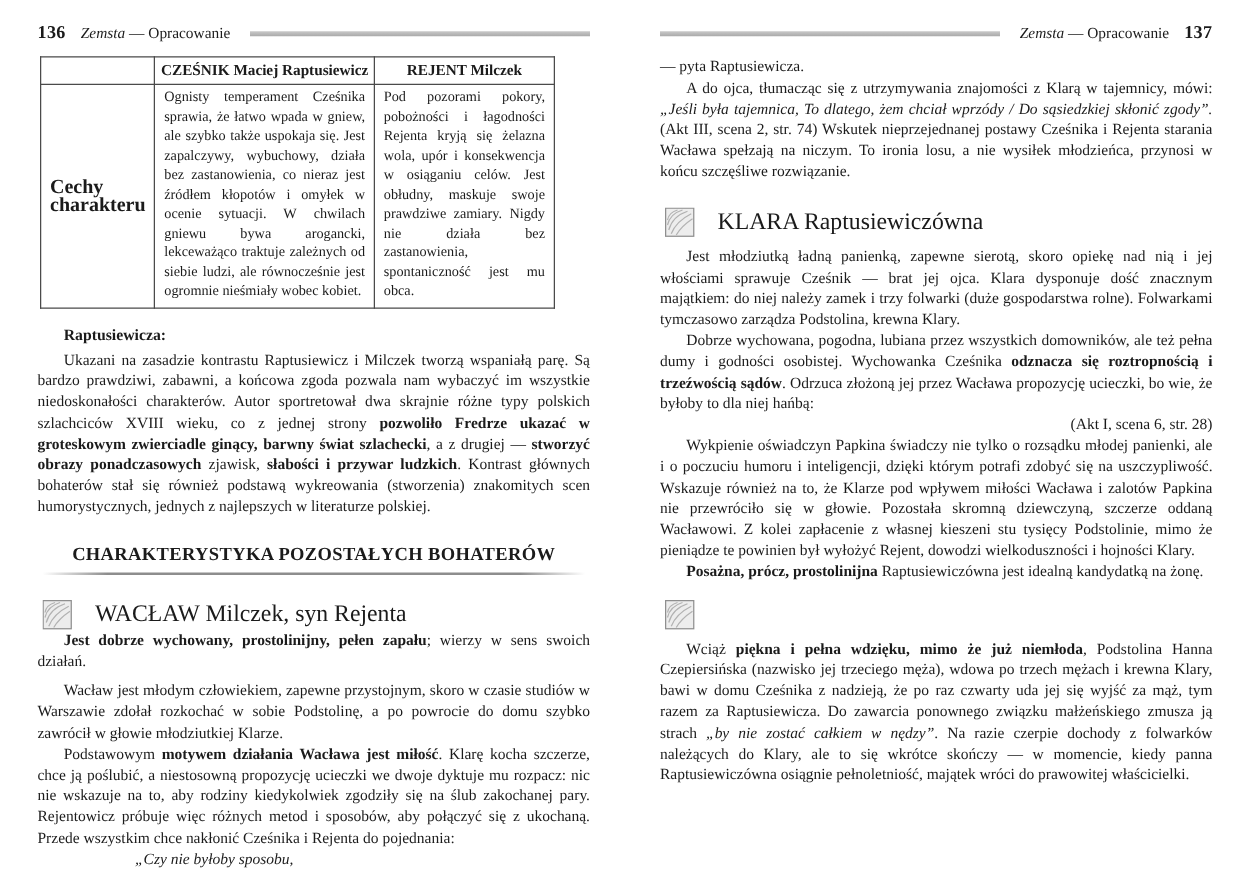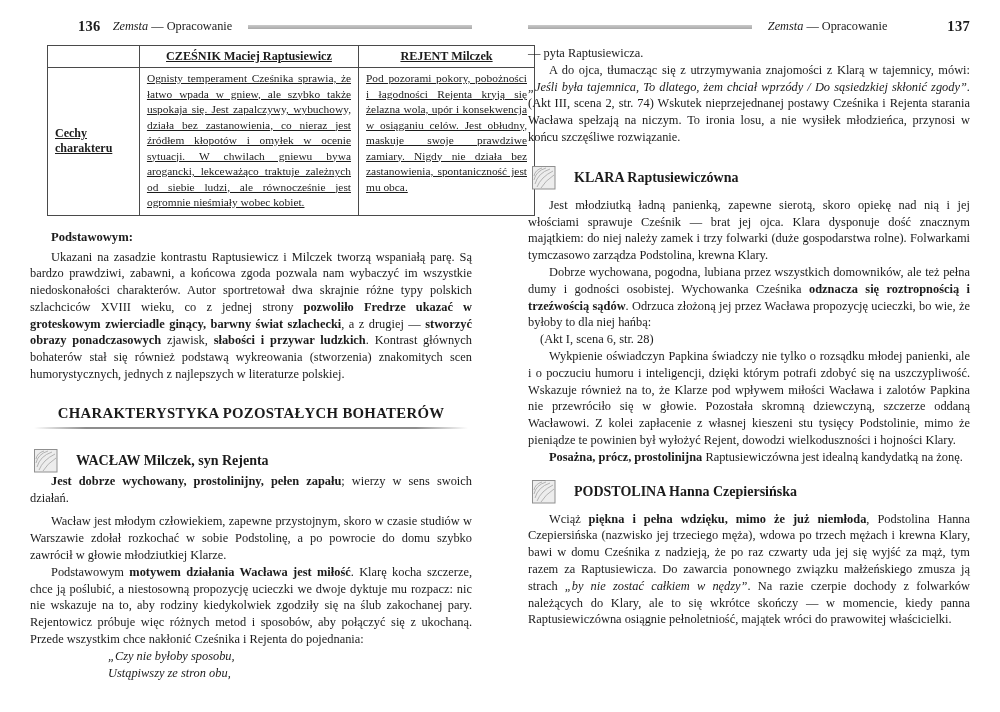--- a/index.html
+++ b/index.html
@@ -6,56 +6,56 @@
   body{
     width:1000px;height:712px;background:#ffffff;overflow:hidden;
     font-family:"Liberation Serif", serif;color:#1b1b1b;position:relative;
   }
   .page{position:absolute;top:0;height:712px;width:442px;}
   .page.left{left:30px;}
   .page.right{left:528px;}
 
   
   .rh{display:flex;align-items:center;margin-top:18px;font-size:12.5px;white-space:nowrap;}
-  .rh .num{font-weight:bold;font-size:14.5px;letter-spacing:.3px;margin-left:48px;}
+  .rh .num{font-weight:bold;font-size:14.5px;letter-spacing:.3px;}
   .rh .title{font-size:12.3px;}
   .rh .title em{font-style:italic;}
   .rh .bar{flex:1;height:4px;background:linear-gradient(to bottom,#c9c9c9,#a9a9a9);}
   .rh.left-h .num{margin-right:12px;}
   .rh.left-h .title{margin-right:16px;}
   .rh.right-h .bar{margin-right:16px;}
   .rh.right-h .title{margin-right:12px;}
 
   
-  table.chartable{border-collapse:collapse;width:488px;margin:10px 0 0 17px;text-decoration:underline;}
+  table.chartable{border-collapse:collapse;width:412px;margin:10px 0 0 2px;}
   table.chartable th,table.chartable td{border:1px solid #4a4a4a;}
   table.chartable th{font-size:12.2px;font-weight:bold;text-align:center;padding:3px 4px;}
-  td.rowlabel{font-weight:bold;font-size:12px;vertical-align:middle;padding:4px 7px;width:66px;line-height:15px;}
+  td.rowlabel{font-weight:bold;font-size:16px;vertical-align:middle;padding:4px 7px;width:66px;line-height:15px;}
   td.cell{font-size:11.4px;line-height:15.5px;text-align:justify;padding:3px 7px 4px;vertical-align:top;}
   .colw2{width:184px;}.colw3{width:146px;}
 
   
   .p{font-size:12.4px;line-height:16.8px;text-align:justify;margin:0;}
   .ind{text-indent:21px;}
   .b{font-weight:bold;}
   .i{font-style:italic;}
   .sumhead{font-weight:bold;font-size:12.6px;margin:14px 0 0;text-indent:21px;}
   .mt4{margin-top:4px;}
 
   .chapter{text-align:center;font-weight:bold;font-size:14.8px;margin:22px 0 0;letter-spacing:.3px;}
   .chapter-rule{height:2px;margin:5px 4px 0;background:linear-gradient(to right,rgba(130,130,130,0),#8d8d8d 12%,#8d8d8d 88%,rgba(130,130,130,0));}
 
   .section{display:flex;align-items:center;margin-top:20px;}
   .section .orn{width:24px;height:24px;margin:0 18px 0 4px;flex:none;}
-  .section .stitle{font-weight:bold;font-size:14px;}
+  .section .stitle{font-weight:normal;font-size:19px;}
   .after-sec{margin-top:7px;}
 
   .quote{font-style:italic;font-size:12.4px;line-height:16.8px;margin-left:78px;}
   .page.right .quote{margin-left:118px;}
-  .source{font-size:12.4px;line-height:16.8px;margin:0 0 0 12px;}
+  .source{font-size:12.4px;line-height:16.8px;margin:0 0 0 12px;text-align:right;}
   .g10{margin-top:10px;}
 </style>
 </head>
 <body>
 
 <div>
 
   <div class="page left">
 
     <div class="rh left-h">
@@ -72,21 +72,21 @@
         <th class="colw3">REJENT Milczek</th>
       </tr>
       <tr>
         <td class="rowlabel">Cechy charakteru</td>
         <td class="cell">Ognisty temperament Cześnika sprawia, że łatwo wpada w gniew, ale szybko także uspokaja się. Jest zapalczywy, wybuchowy, działa bez zastanowienia, co nieraz jest źródłem kłopotów i omyłek w ocenie sytuacji. W chwilach gniewu bywa arogancki, lekceważąco traktuje zależnych od siebie ludzi, ale równocześnie jest ogromnie nieśmiały wobec kobiet.</td>
         <td class="cell">Pod pozorami pokory, pobożności i łagodności Rejenta kryją się żelazna wola, upór i konsekwencja w osiąganiu celów. Jest obłudny, maskuje swoje prawdziwe zamiary. Nigdy nie działa bez zastanowienia, spontaniczność jest mu obca.</td>
       </tr>
     </tbody>
       </table>
 
-    <p class="sumhead">Podstawowym:</p>
+    <p class="sumhead">Raptusiewicza:</p>
     <p class="p ind mt4"><span>Ukazani na zasadzie kontrastu Raptusiewicz i Milczek tworzą wspaniałą parę. Są bardzo prawdziwi, zabawni, a końcowa zgoda pozwala nam wybaczyć im wszystkie niedoskonałości charakterów. Autor sportretował dwa skrajnie różne typy polskich szlachciców XVIII wieku, co z jednej strony </span><span class="b">pozwoliło Fredrze ukazać w groteskowym zwierciadle ginący, barwny świat szlachecki</span><span>, a z drugiej — </span><span class="b">stworzyć obrazy ponadczasowych</span><span> zjawisk, </span><span class="b">słabości i przywar ludzkich</span><span>. Kontrast głównych bohaterów stał się również podstawą wykreowania (stworzenia) znakomitych scen humorystycznych, jednych z najlepszych w literaturze polskiej.</span></p>
 
     <h2 class="chapter">CHARAKTERYSTYKA POZOSTAŁYCH BOHATERÓW</h2>
     <div class="chapter-rule"></div>
 
     <div class="section">
       <svg class="orn" viewBox="0 0 24 24">
         <rect x="0.5" y="0.5" width="22.5" height="22.5" fill="#ededed" stroke="#8f8f8f"></rect>
         <g fill="none" stroke="#b2b2b2" stroke-width="1">
           <path d="M2 10 Q3 4 10 2"></path>
@@ -98,21 +98,20 @@
       </svg>
       <span class="stitle">WACŁAW Milczek, syn Rejenta</span>
     </div>
 
     <p class="p ind"><span class="b">Jest dobrze wychowany, prostolinijny, pełen zapału</span><span>; wierzy w sens swoich działań.</span></p>
     <p class="p ind after-sec">Wacław jest młodym człowiekiem, zapewne przystojnym, skoro w czasie studiów w Warszawie zdołał rozkochać w sobie Podstolinę, a po powrocie do domu szybko zawrócił w głowie młodziutkiej Klarze.</p>
     <p class="p ind"><span>Podstawowym </span><span class="b">motywem działania Wacława jest miłość</span><span>. Klarę kocha szczerze, chce ją poślubić, a niestosowną propozycję ucieczki we dwoje dyktuje mu rozpacz: nic nie wskazuje na to, aby rodziny kiedykolwiek zgodziły się na ślub zakochanej pary. Rejentowicz próbuje więc różnych metod i sposobów, aby połączyć się z ukochaną. Przede wszystkim chce nakłonić Cześnika i Rejenta do pojednania:</span></p>
 
     <div class="quote">
         <div>„Czy nie byłoby sposobu,</div>
-        <div>Ustąpiwszy ze stron obu,</div>
       </div>
 
   </div>
 
   <div class="page right">
 
     <div class="rh right-h">
       <span class="bar"></span>
       <span class="title"><em>Zemsta</em><span> — Opracowanie</span></span>
       <span class="num">137</span>
@@ -145,20 +144,19 @@
       <svg class="orn" viewBox="0 0 24 24">
         <rect x="0.5" y="0.5" width="22.5" height="22.5" fill="#ededed" stroke="#8f8f8f"></rect>
         <g fill="none" stroke="#b2b2b2" stroke-width="1">
           <path d="M2 10 Q3 4 10 2"></path>
             <path d="M2 14 Q4 5 14 2"></path>
           <path d="M3 18 Q6 7 18 3"></path>
             <path d="M5 21 Q9 11 21 5"></path>
             <path d="M9 22 Q13 15 22 9"></path>
         </g>
       </svg>
-      <span class="stitle">PODSTOLINA Hanna Czepiersińska</span>
     </div>
 
     <p class="p ind after-sec"><span>Wciąż </span><span class="b">piękna i pełna wdzięku, mimo że już niemłoda</span><span>, Podstolina Hanna Czepiersińska (nazwisko jej trzeciego męża), wdowa po trzech mężach i krewna Klary, bawi w domu Cześnika z nadzieją, że po raz czwarty uda jej się wyjść za mąż, tym razem za Raptusiewicza. Do zawarcia ponownego związku małżeńskiego zmusza ją strach </span><span class="i">„by nie zostać całkiem w nędzy”</span><span>. Na razie czerpie dochody z folwarków należących do Klary, ale to się wkrótce skończy — w momencie, kiedy panna Raptusiewiczówna osiągnie pełnoletniość, majątek wróci do prawowitej właścicielki.</span></p>
 
   </div>
 
 </div>
 
 </body></html>

